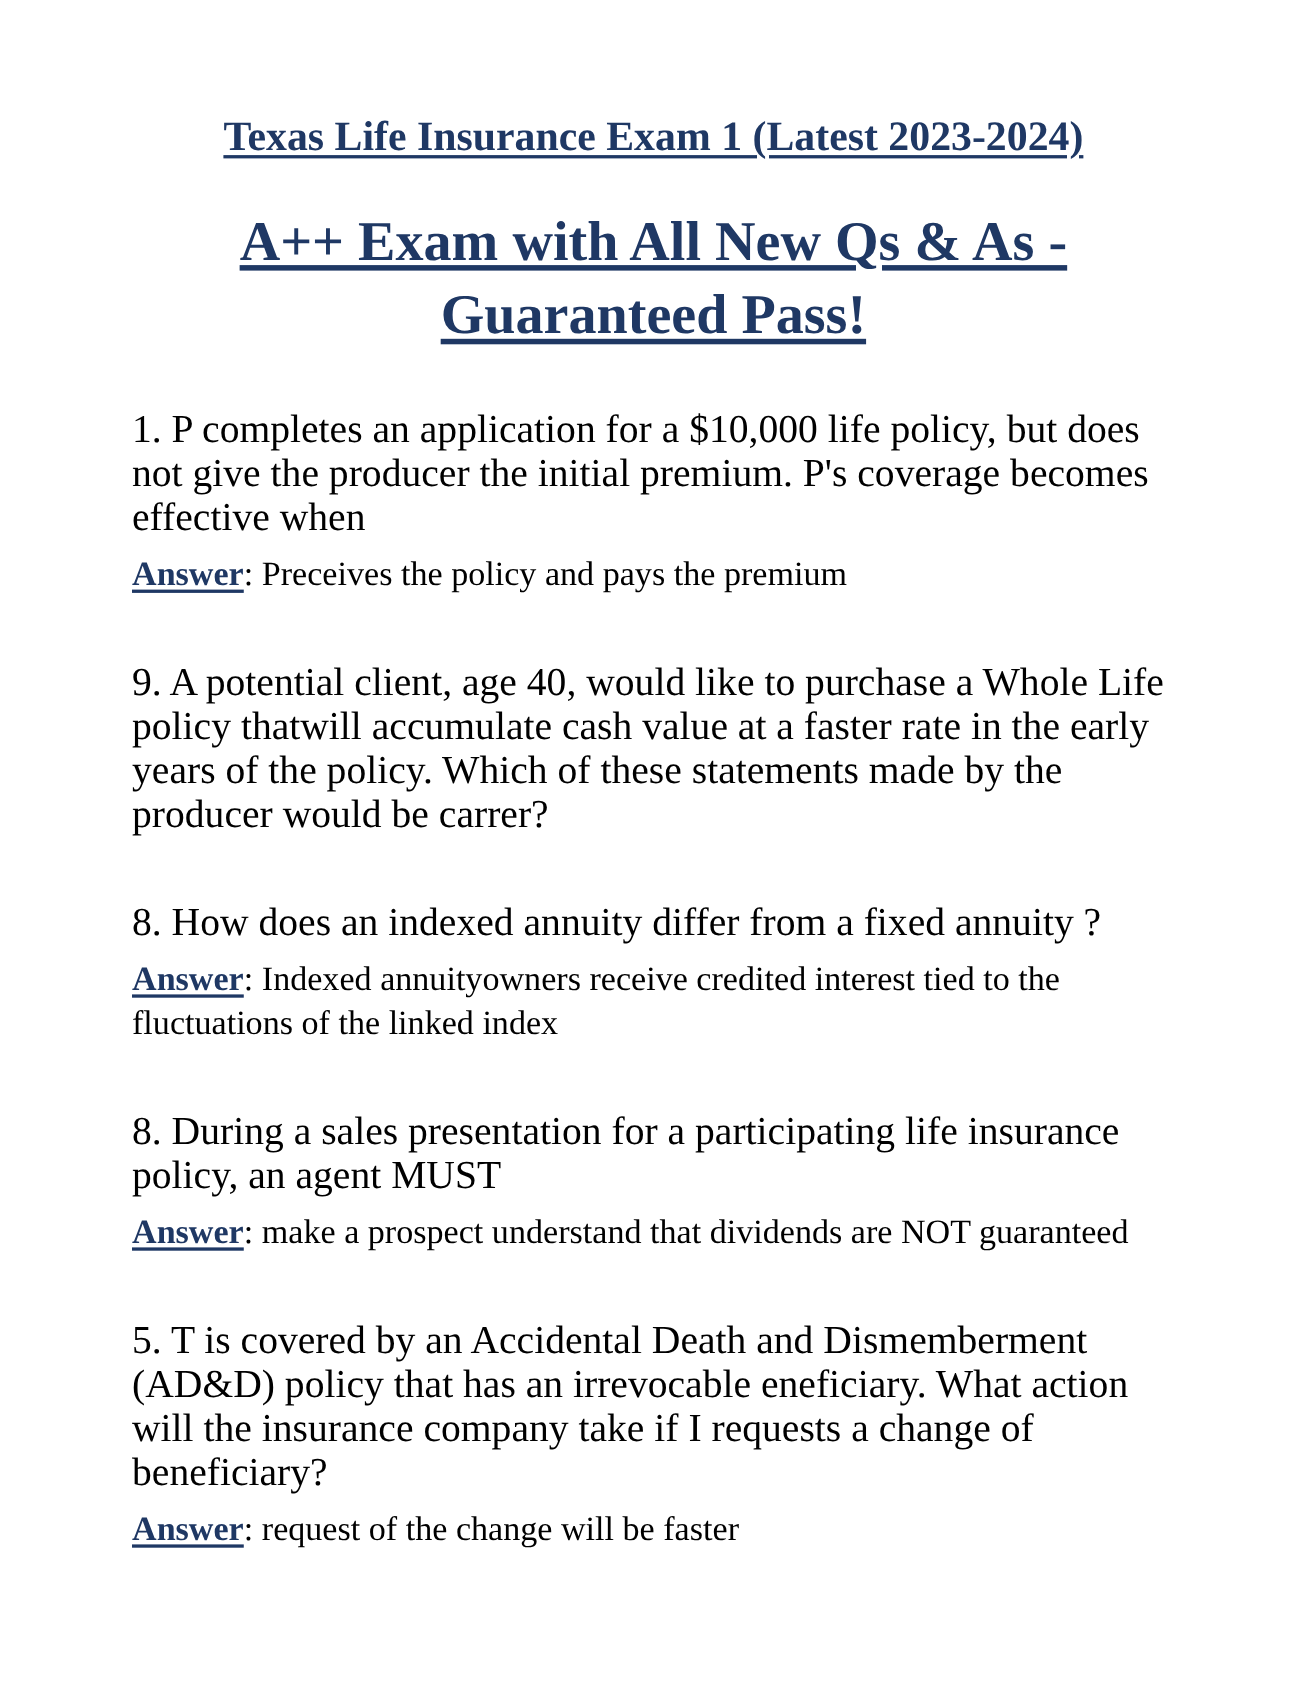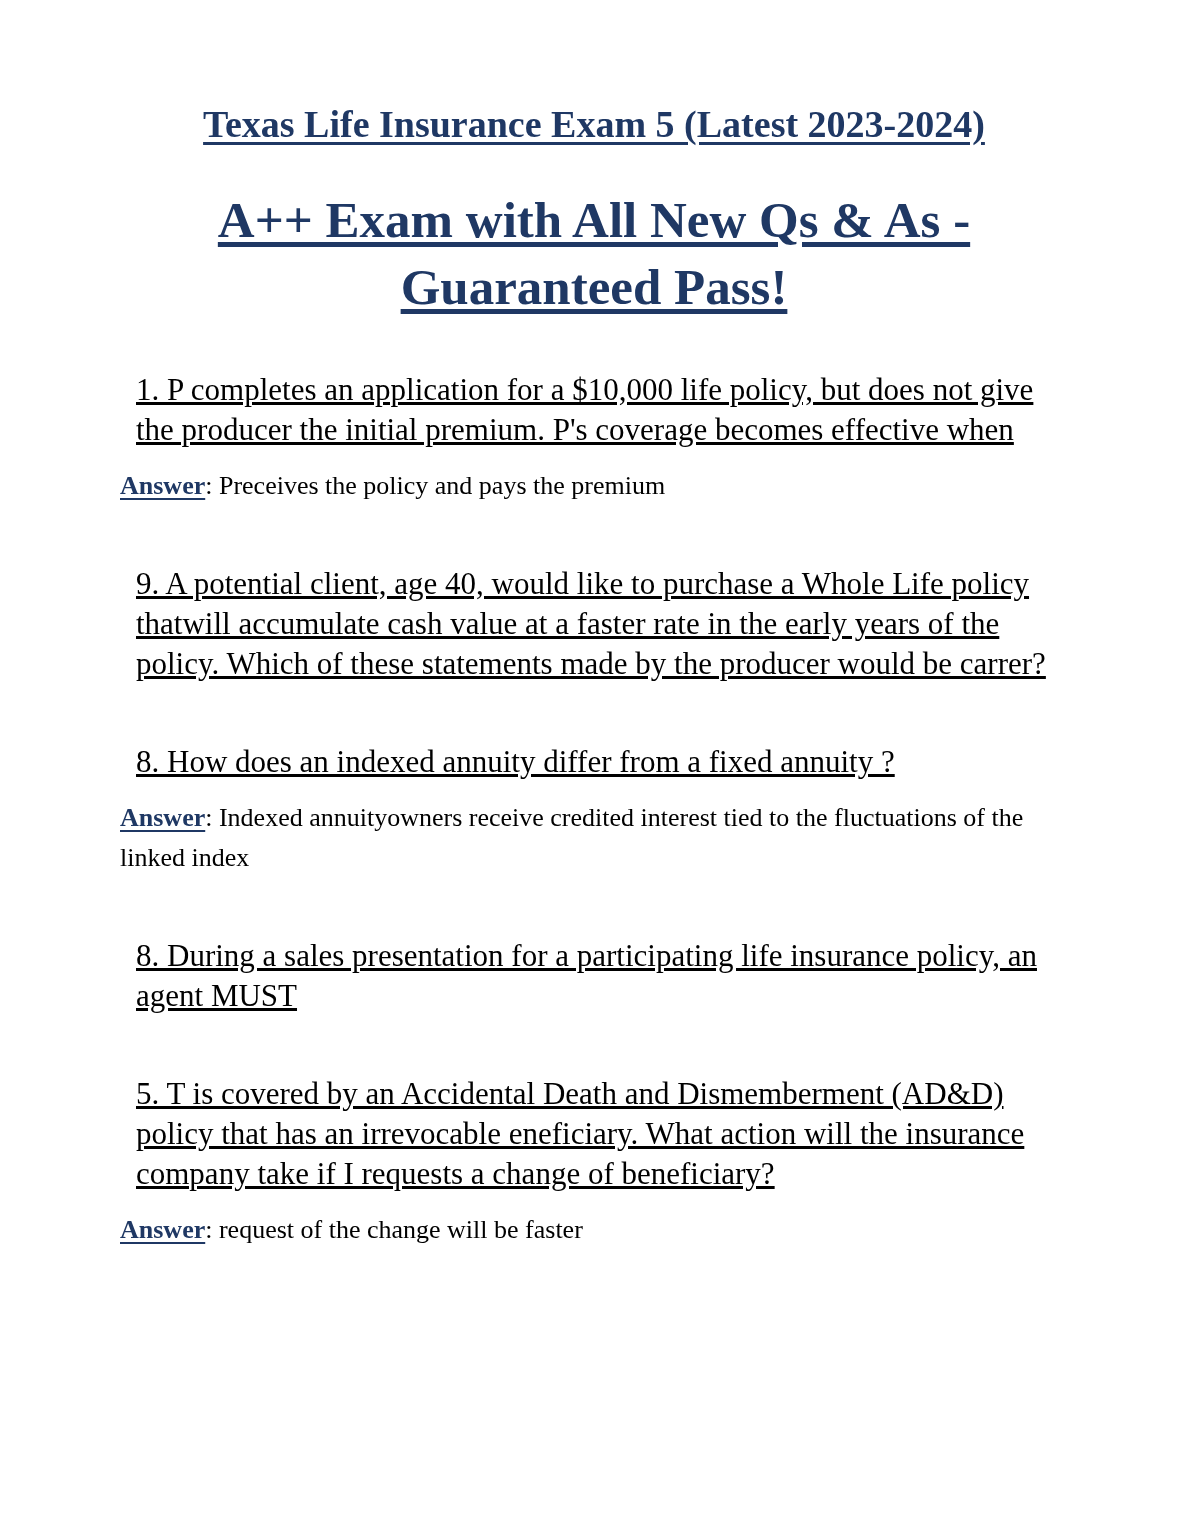--- a/index.html
+++ b/index.html
@@ -45,46 +45,45 @@
     margin: 0;
     padding: 0;
   }
   .qa-block {
     margin-top: 58px;
   }
   .qa-block.first {
     margin-top: 50px;
   }
   .question {
-    margin: 16px;
-    font-size: 31px;
+    margin: 0;
+    font-size: 36px;
     line-height: 40px;
     color: var(--body-text, #000000);
-    text-decoration: underline;
   }
   .answer-line {
     margin: 12px 0 0 0;
-    font-size: 26px;
+    font-size: 31px;
     line-height: 40px;
     color: var(--body-text, #000000);
   }
   .answer-label {
     color: var(--answer, #1f3864);
     font-weight: bold;
     text-decoration: underline;
     text-underline-offset: 4px;
   }
 </style>
 </head>
 <body>
 
 <div class="page">
   <div class="content">
 
-    <h1 class="doc-title">Texas Life Insurance Exam 5 (Latest 2023-2024)</h1>
+    <h1 class="doc-title">Texas Life Insurance Exam 1 (Latest 2023-2024)</h1>
 
     <h2 class="doc-subtitle">A++ Exam with All New Qs &amp; As - Guaranteed Pass!</h2>
 
     <div class="qa-list">
 
       <div class="qa-block first">
         <p class="question">1. P completes an application for a $10,000 life policy, but does not give the producer the initial premium. P's coverage becomes effective when</p>
         <p class="answer-line"><span class="answer-label">Answer</span><span>: </span><span>Preceives the policy and pays the premium</span></p>
       </div>
 
@@ -92,20 +91,21 @@
         <p class="question">9. A potential client, age 40, would like to purchase a Whole Life policy thatwill accumulate cash value at a faster rate in the early years of the policy. Which of these statements made by the producer would be carrer?</p>
       </div>
 
       <div class="qa-block">
         <p class="question">8. How does an indexed annuity differ from a fixed annuity ?</p>
         <p class="answer-line"><span class="answer-label">Answer</span><span>: </span><span>Indexed annuityowners receive credited interest tied to the fluctuations of the linked index</span></p>
       </div>
 
       <div class="qa-block">
         <p class="question">8. During a sales presentation for a participating life insurance policy, an agent MUST</p>
+        <p class="answer-line"><span class="answer-label">Answer</span><span>: </span><span>make a prospect understand that dividends are NOT guaranteed</span></p>
       </div>
 
       <div class="qa-block">
         <p class="question">5. T is covered by an Accidental Death and Dismemberment (AD&amp;D) policy that has an irrevocable eneficiary. What action will the insurance company take if I requests a change of beneficiary?</p>
         <p class="answer-line"><span class="answer-label">Answer</span><span>: </span><span>request of the change will be faster</span></p>
       </div>
 
     </div>
   </div>
 </div>

